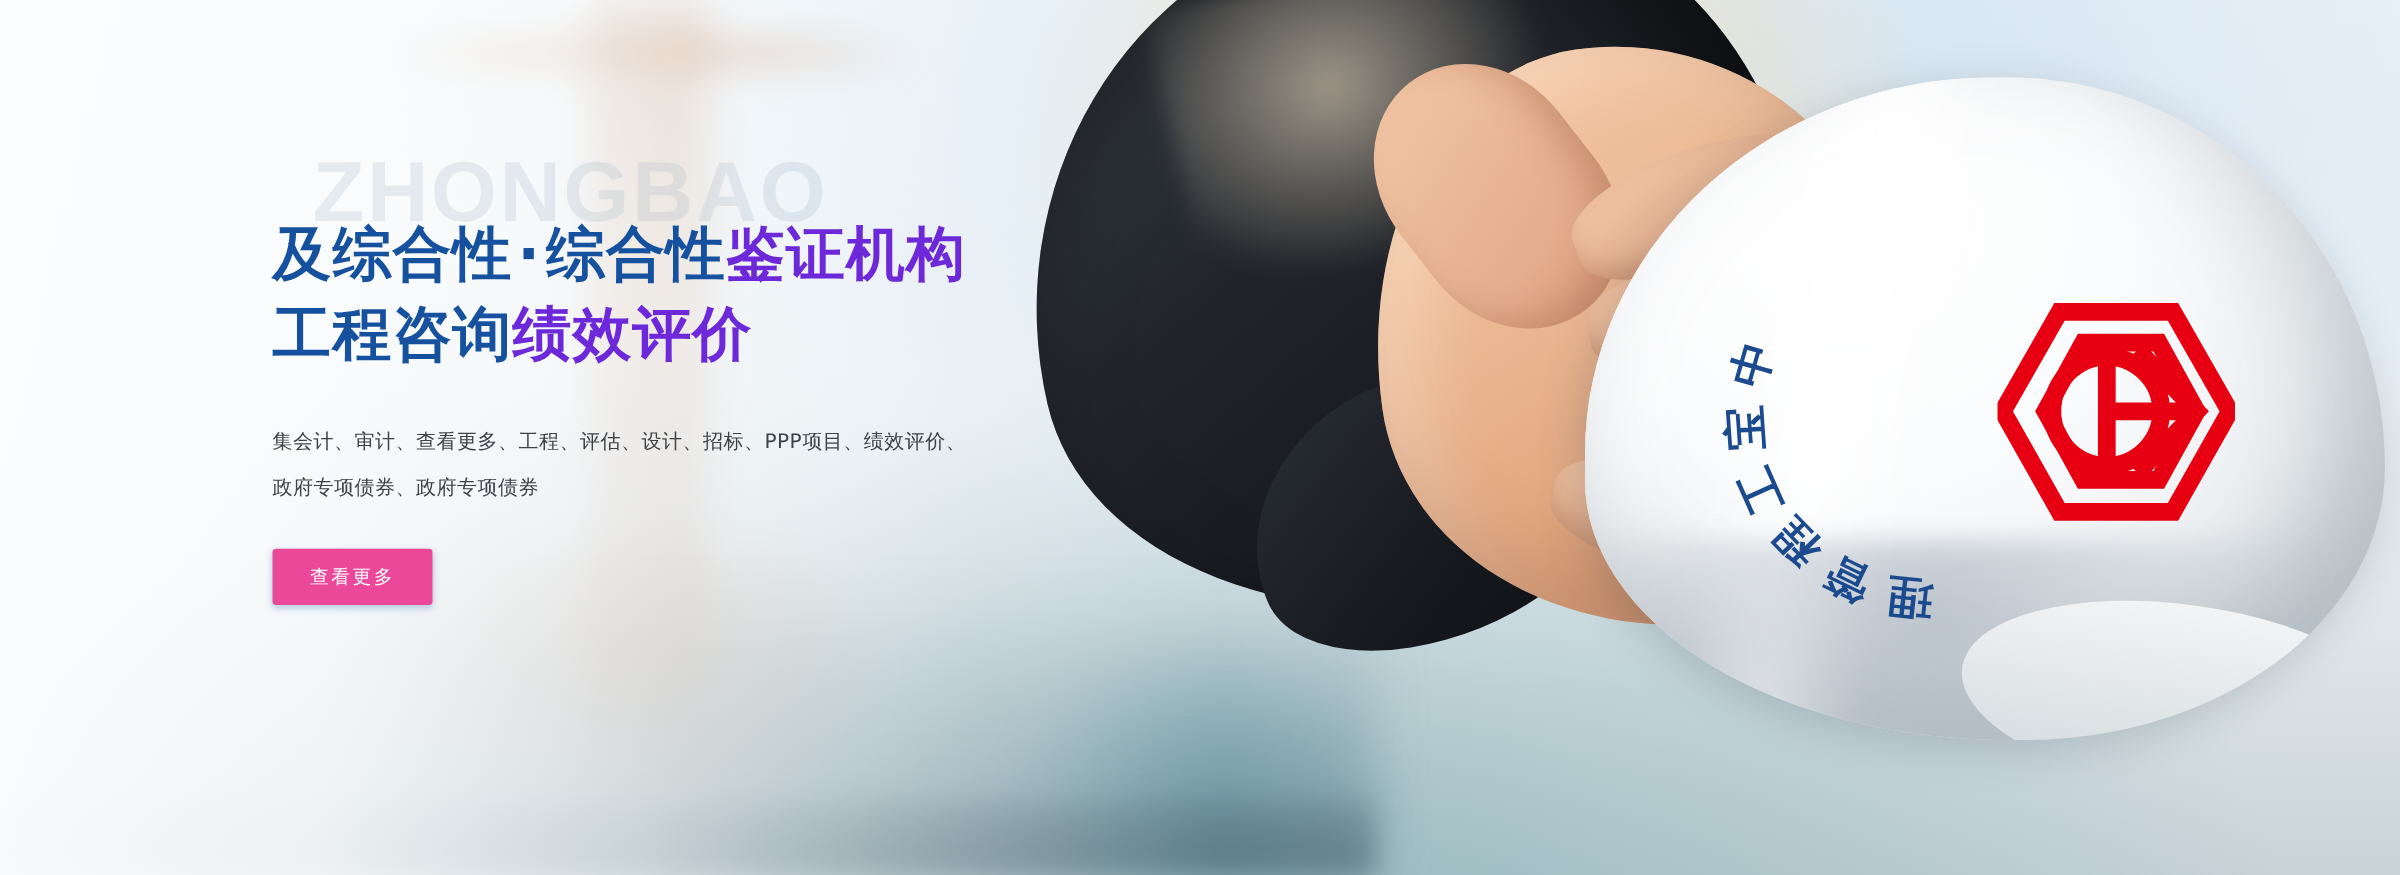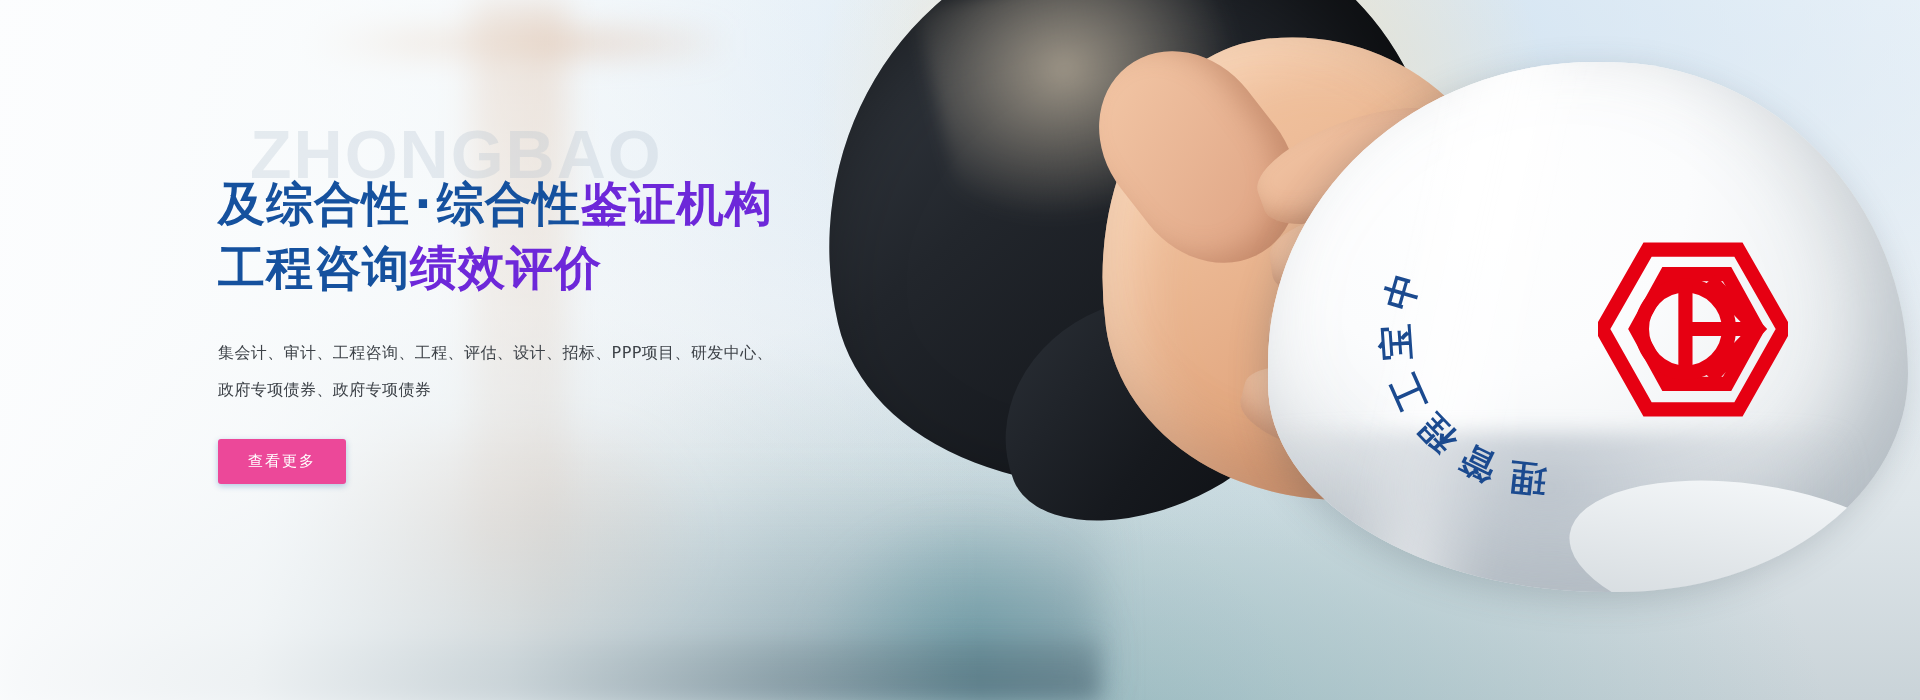--- a/index.html
+++ b/index.html
@@ -279,19 +279,19 @@
     <h1 class="headline">
       <div>
         <span>及综合性</span><span class="dot">·</span><span>综合性</span><span class="accent">鉴证机构</span>
       </div>
       <div>
         <span>工程咨询</span><span class="accent">绩效评价</span>
       </div>
     </h1>
 
     <p class="desc">
-      <span>集会计、审计、工程咨询、工程、评估、设计、招标、PPP项目、研发中心、</span><br>
+      <span>集会计、审计、查看更多、工程、评估、设计、招标、PPP项目、绩效评价、</span><br>
       <span>政府专项债券、政府专项债券</span>
     </p>
 
     <button class="cta">查看更多</button>
   </div>
 </div>
 
 </body></html>

